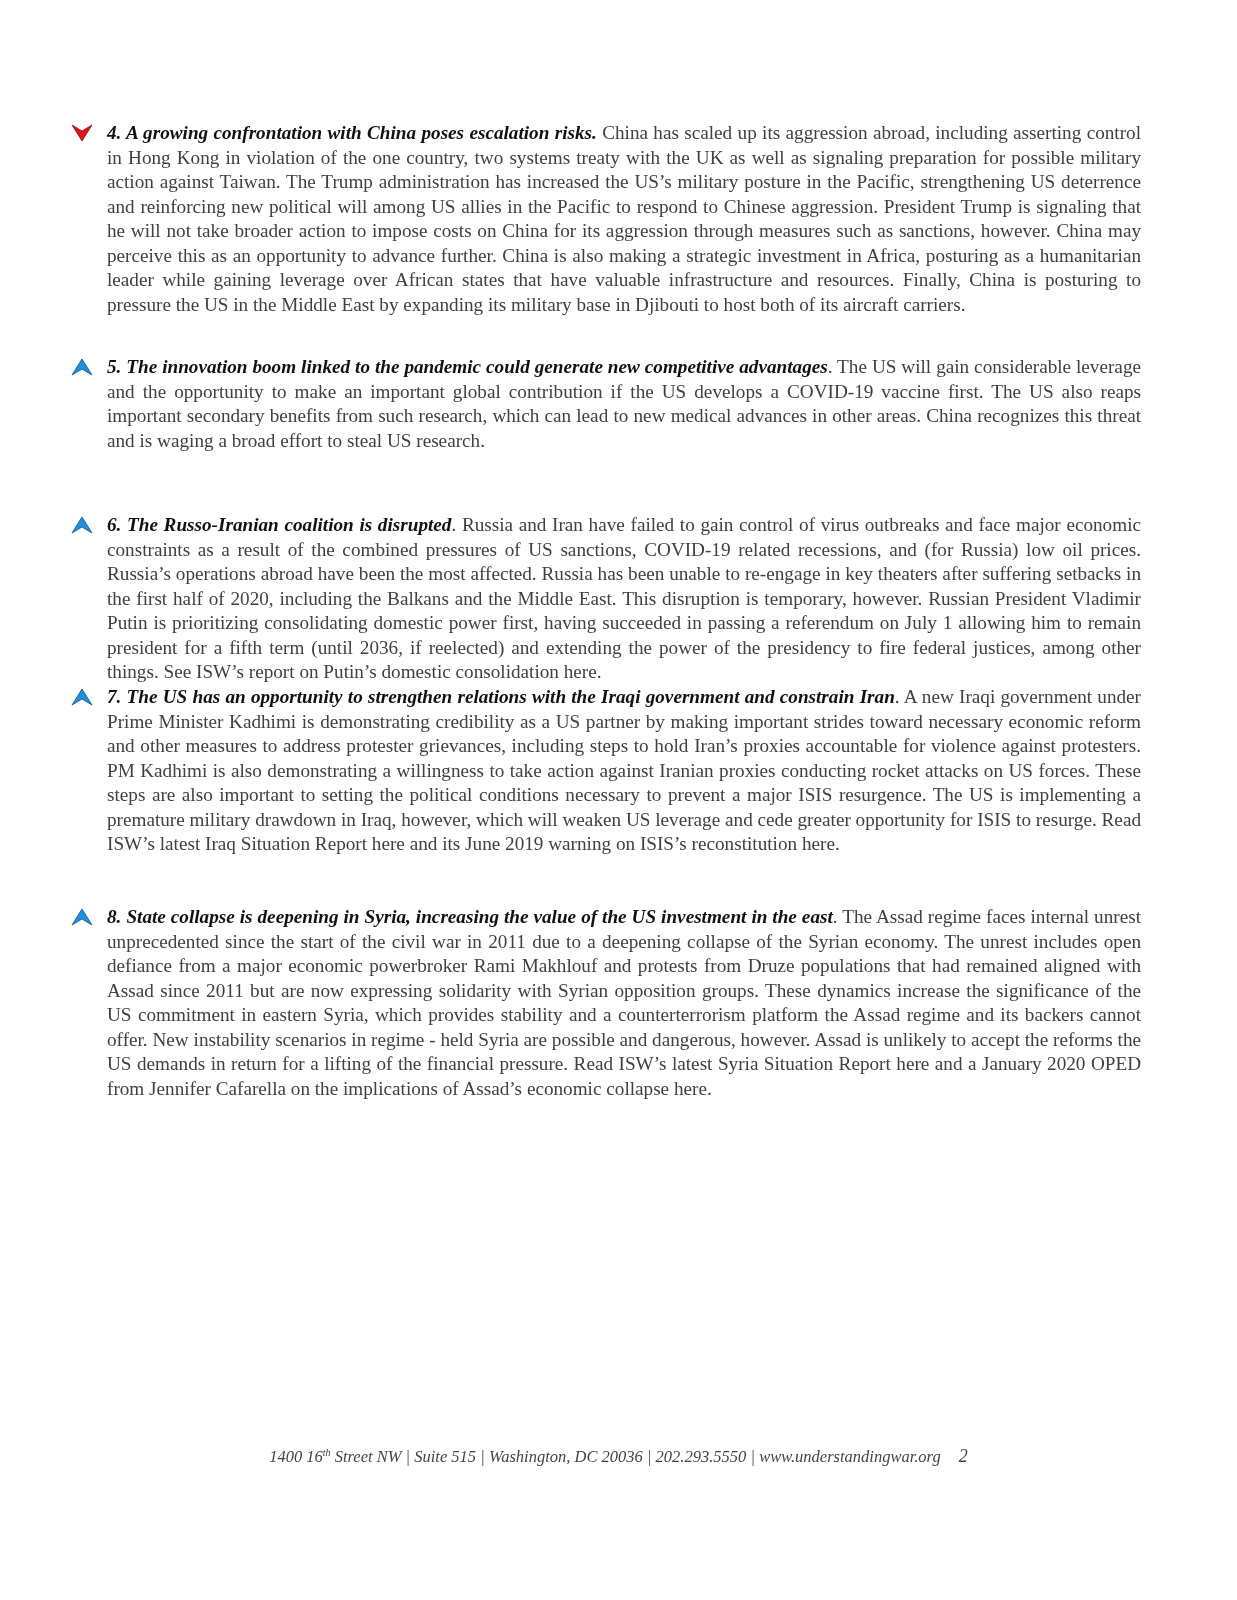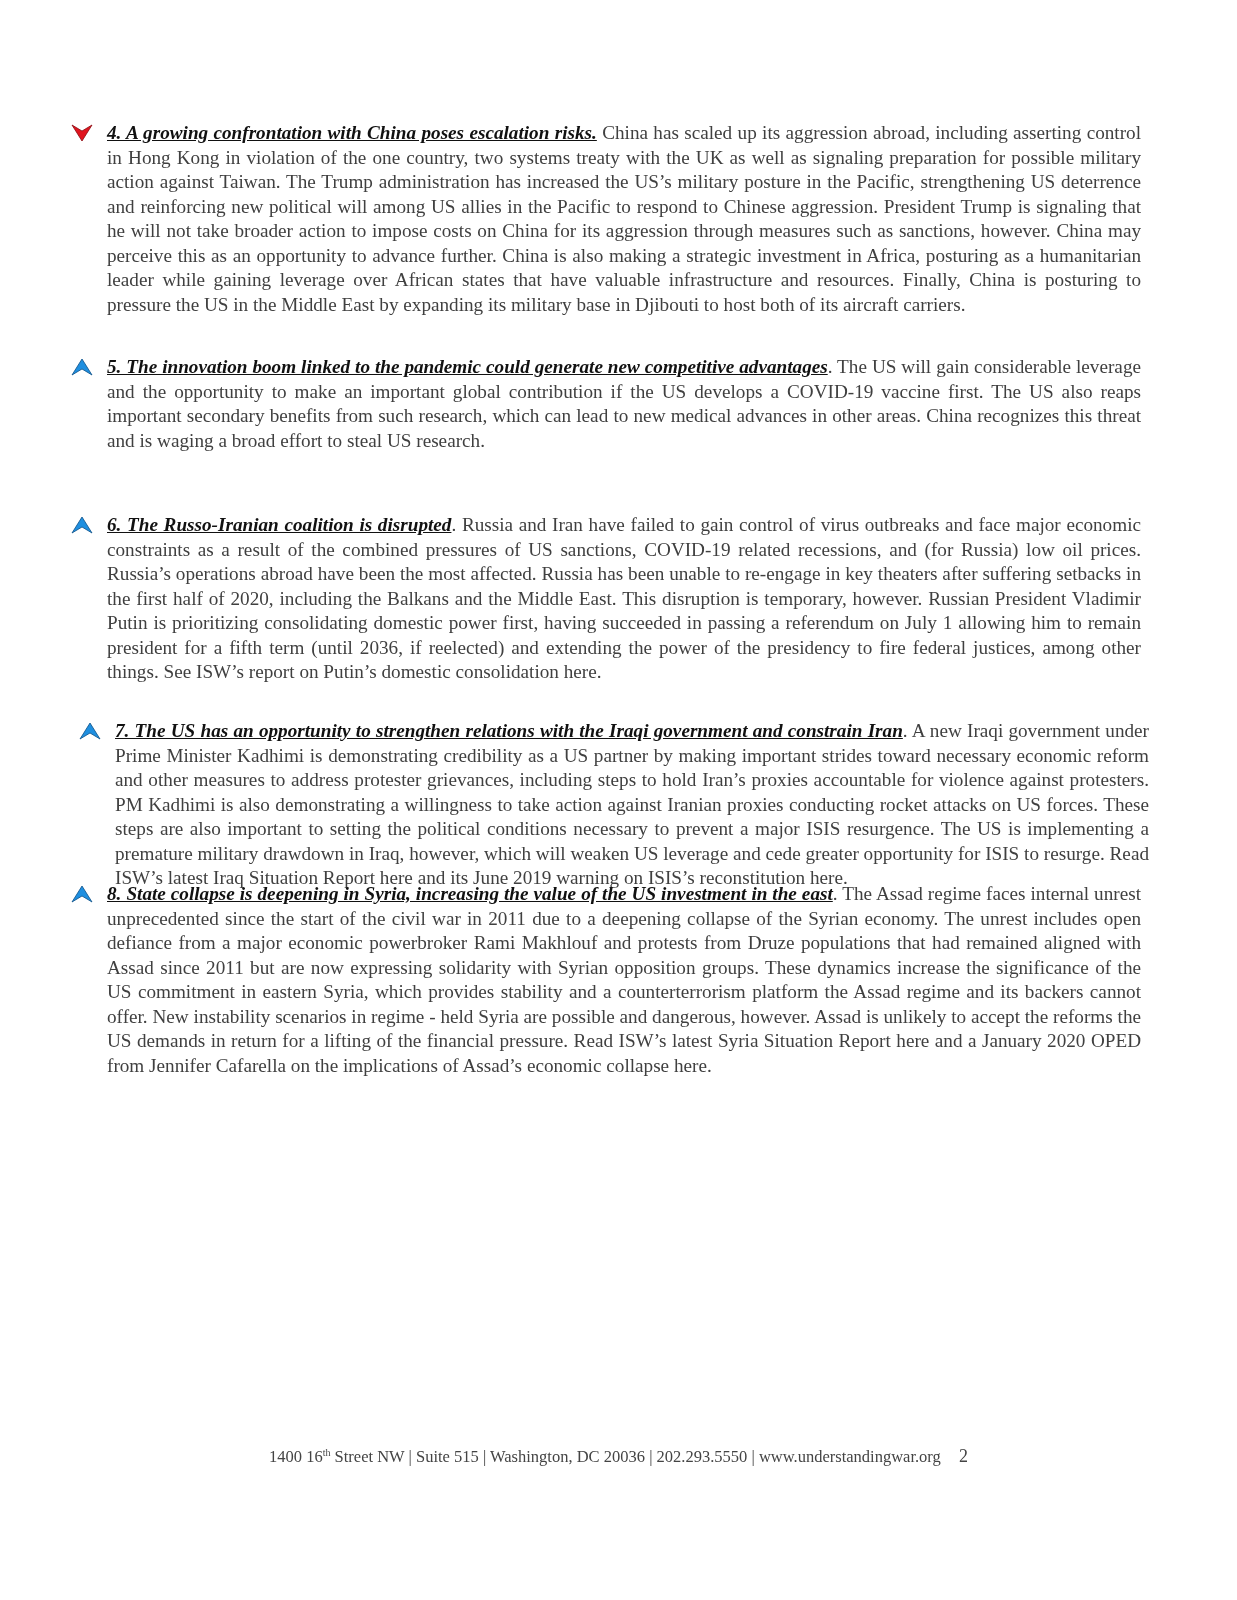--- a/index.html
+++ b/index.html
@@ -1,30 +1,30 @@
 <!DOCTYPE html>
 <html><head>
   <meta charset="utf-8">
   <style>
     html, body { margin: 0; padding: 0; background: #ffffff; }
     body { width: 1237px; height: 1600px; position: relative; overflow: hidden;
       font-family: "Liberation Serif", "DejaVu Serif", serif; color: #3a3a3a; }
     .page { position: absolute; left: 0; top: 0; width: 1237px; height: 1600px; }
     .item { position: absolute; left: 107px; width: 1034px; font-size: 19.2px; line-height: 24.5px;
       text-align: justify; color: #404040; }
-    .item .title { font-style: italic; font-weight: bold; color: #111111; text-decoration: underline; }
+    .item .title { font-style: italic; font-weight: bold; color: #111111; }
     .marker { position: absolute; left: -36px; top: 3px; width: 22px; height: 18px; }
     #item-4 { top: 121px; }
     #item-5 { top: 355px; }
     #item-6 { top: 513px; }
-    #item-7 { top: 719px; margin-left: 8px; }
-    #item-8 { top: 882px; }
+    #item-7 { top: 685px; }
+    #item-8 { top: 905px; }
     .footer { position: absolute; top: 1446px; left: 0; width: 1237px; text-align: center;
       font-size: 16.5px; color: #444; }
-    .footer .inner { display: inline-block; margin-left: 0; }
+    .footer .inner { display: inline-block; margin-left: 0; font-style: italic; }
     .footer sup { font-size: 10px; }
     .footer .page-num { margin-left: 14px; font-size: 18px; }
   </style>
 </head>
 <body>
 
 <div class="page">
 
   <div class="item" id="item-4">
     <svg class="marker" viewBox="0 0 22 18">

